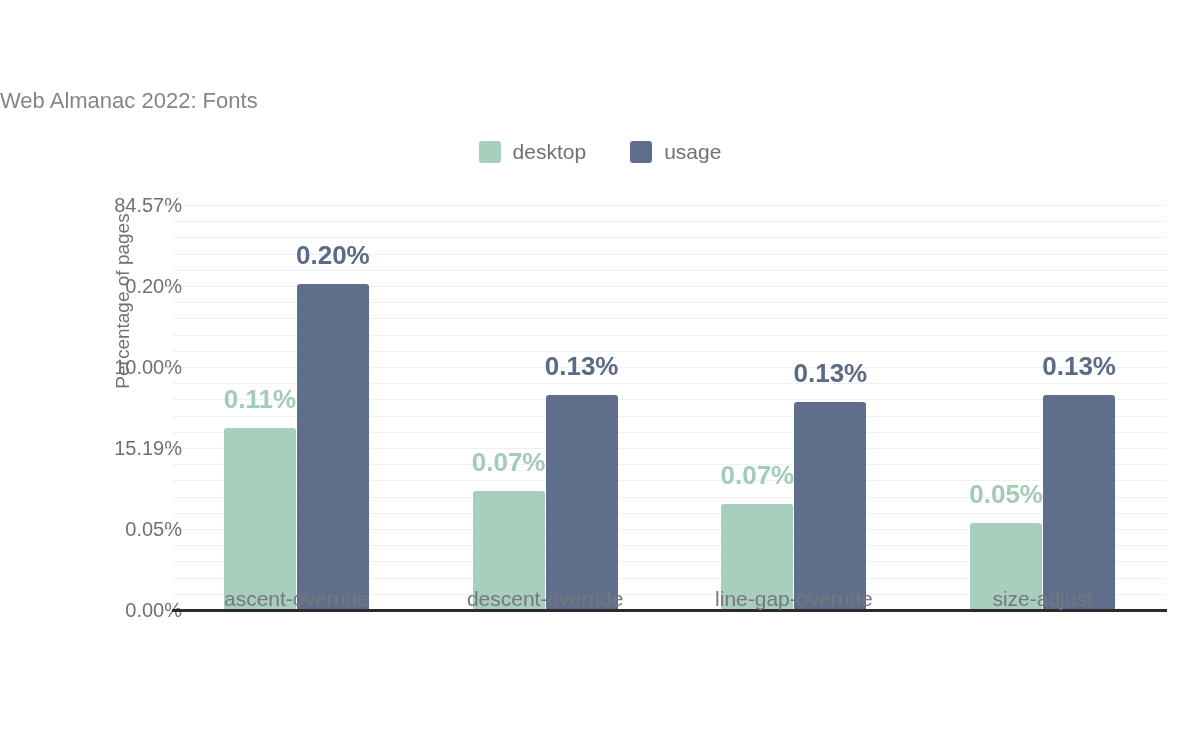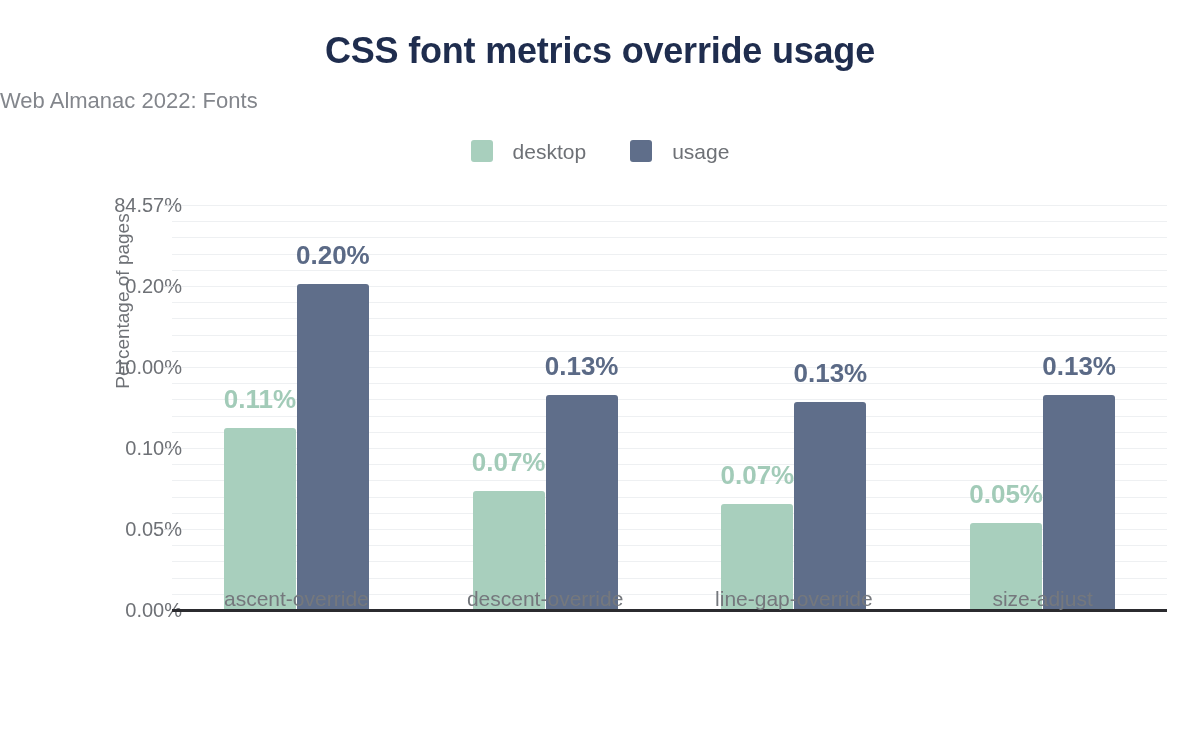--- a/index.html
+++ b/index.html
@@ -48,21 +48,22 @@
     position: absolute;
     left: 0; top: 140px;
     width: 1200px;
     display: flex;
     justify-content: center;
     align-items: center;
     gap: 44px;
   }
   .legend-item {
     display: flex;
-    gap: 20px;
+    align-items: center;
+    gap: 12px;
   }
   .legend-swatch {
     width: 22px;
     height: 22px;
     border-radius: 3px;
     display: block;
   }
   .legend-label {
     font-size: 21px;
     color: #6e7176;
@@ -161,21 +162,20 @@
     font-weight: bold;
     transform: translateX(-50%);
     white-space: nowrap;
   }
 </style>
 </head>
 <body>
 
 <div id="chart-root">
 
-  <div class="chart-title">CSS font metrics override usage</div>
 
   <div class="chart-subtitle">Web Almanac 2022: Fonts</div>
 
   <div class="legend">
     <div class="legend-item">
       <span class="legend-swatch" style="background: rgb(168, 207, 189);"></span>
       <span class="legend-label">desktop</span>
     </div>
     <div class="legend-item">
       <span class="legend-swatch" style="background: rgb(95, 110, 138);"></span>
@@ -230,21 +230,21 @@
         <div class="bar-label" style="left: 834.125px; top: 274.33px; color: rgb(162, 203, 184);">0.05%</div>
         <div class="bar" style="left: 871.125px; top: 190.35px; width: 72px; height: 214.65px; background: rgb(95, 110, 138);"></div>
         <div class="bar-label" style="left: 907.125px; top: 146.35px; color: rgb(91, 106, 134);">0.13%</div>
       </div>
   </div>
 
   <div id="y-ticks-layer">
       <div class="y-tick-label" style="top: 610px;">0.00%</div>
       <div class="y-tick-label" style="top: 529px;">0.05%</div>
       <div class="y-tick-mark" style="top: 529px;"></div>
-      <div class="y-tick-label" style="top: 448px;">0.10%</div>
+      <div class="y-tick-label" style="top: 448px;">15.19%</div>
       <div class="y-tick-mark" style="top: 448px;"></div>
       <div class="y-tick-label" style="top: 367px;">10.00%</div>
       <div class="y-tick-mark" style="top: 367px;"></div>
       <div class="y-tick-label" style="top: 286px;">0.20%</div>
       <div class="y-tick-mark" style="top: 286px;"></div>
       <div class="y-tick-label" style="top: 205px;">84.57%</div>
       <div class="y-tick-mark" style="top: 205px;"></div>
     </div>
 
   <div class="axis-line"></div>

